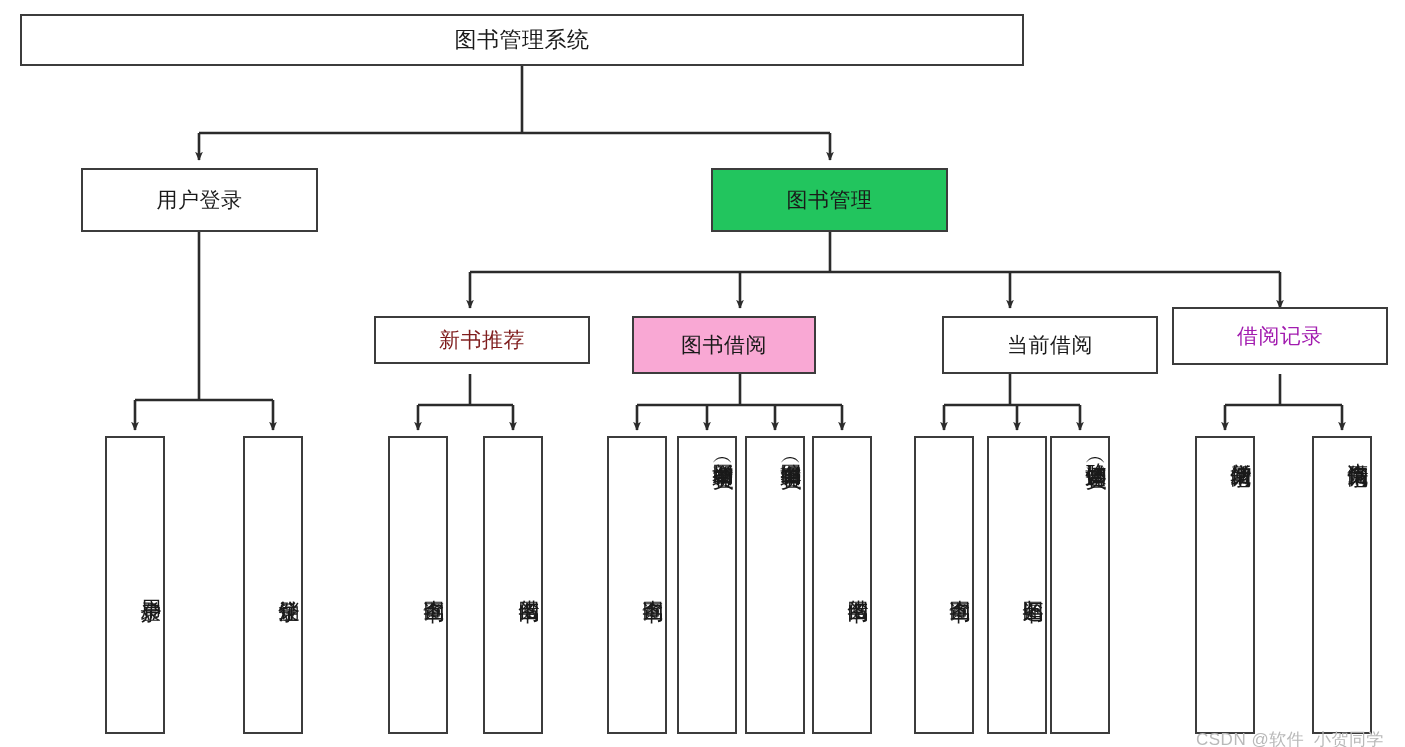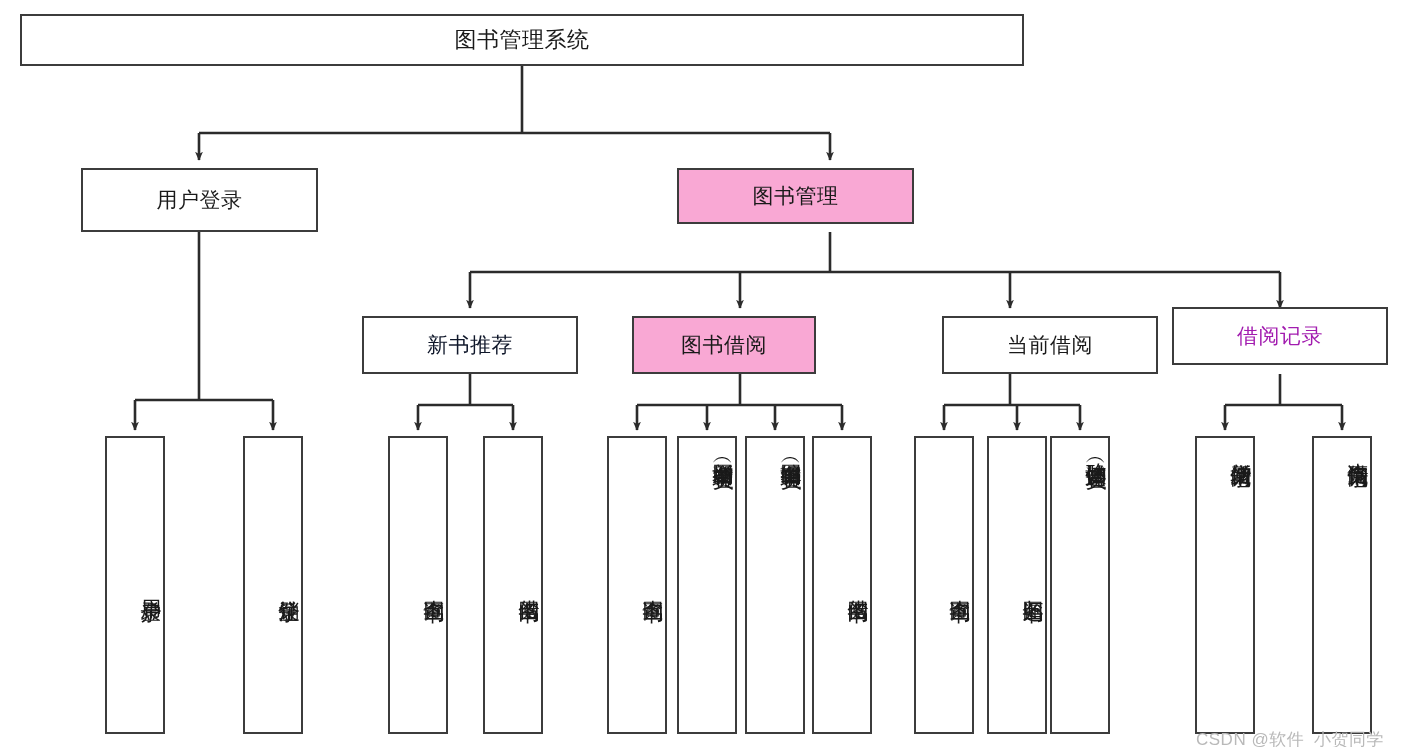--- a/index.html
+++ b/index.html
@@ -128,25 +128,25 @@
     </g>
   </svg>
 
   <div class="node root horizontal" id="n-root" style="left: 20px; top: 14px; width: 1004px; height: 52px; border-color: rgb(60, 60, 60); background: rgb(255, 255, 255); color: rgb(26, 26, 26);">
     <span class="label">图书管理系统</span>
   </div>
 
   <div class="node horizontal" id="n-l2-0" style="left: 81px; top: 168px; width: 237px; height: 64px; border-color: rgb(60, 60, 60); background: rgb(255, 255, 255); color: rgb(26, 26, 26);">
     <span class="label">用户登录</span>
   </div>
-  <div class="node horizontal" id="n-l2-1" style="left: 677px; top: 168px; width: 237px; height: 56px; border-color: rgb(60, 60, 60); background: #f9a8d4; color: rgb(26, 26, 26);">
+  <div class="node horizontal" id="n-l2-1" style="left: 711px; top: 168px; width: 237px; height: 64px; border-color: rgb(60, 60, 60); background: #22c55e; color: rgb(26, 26, 26);">
     <span class="label">图书管理</span>
   </div>
 
-  <div class="node horizontal" id="n-l3-0" style="left: 362px; top: 316px; width: 216px; height: 58px; border-color: rgb(60, 60, 60); background: rgb(255, 255, 255); color: #0f172a;">
+  <div class="node horizontal" id="n-l3-0" style="left: 374px; top: 316px; width: 216px; height: 48px; border-color: rgb(60, 60, 60); background: rgb(255, 255, 255); color: #7f1d1d;">
     <span class="label">新书推荐</span>
   </div>
   <div class="node horizontal" id="n-l3-1" style="left: 632px; top: 316px; width: 184px; height: 58px; border-color: rgb(60, 60, 60); background: #f9a8d4; color: rgb(26, 26, 26);">
     <span class="label">图书借阅</span>
   </div>
   <div class="node horizontal" id="n-l3-2" style="left: 902px; top: 316px; width: 216px; height: 58px; border-color: rgb(60, 60, 60); background: rgb(255, 255, 255); color: rgb(26, 26, 26); margin-left: 40px;">
     <span class="label">当前借阅</span>
   </div>
   <div class="node horizontal" id="n-l3-3" style="left: 1172px; top: 307px; width: 216px; height: 58px; border-color: rgb(60, 60, 60); background: rgb(255, 255, 255); color: #a21caf;">
     <span class="label">借阅记录</span>

